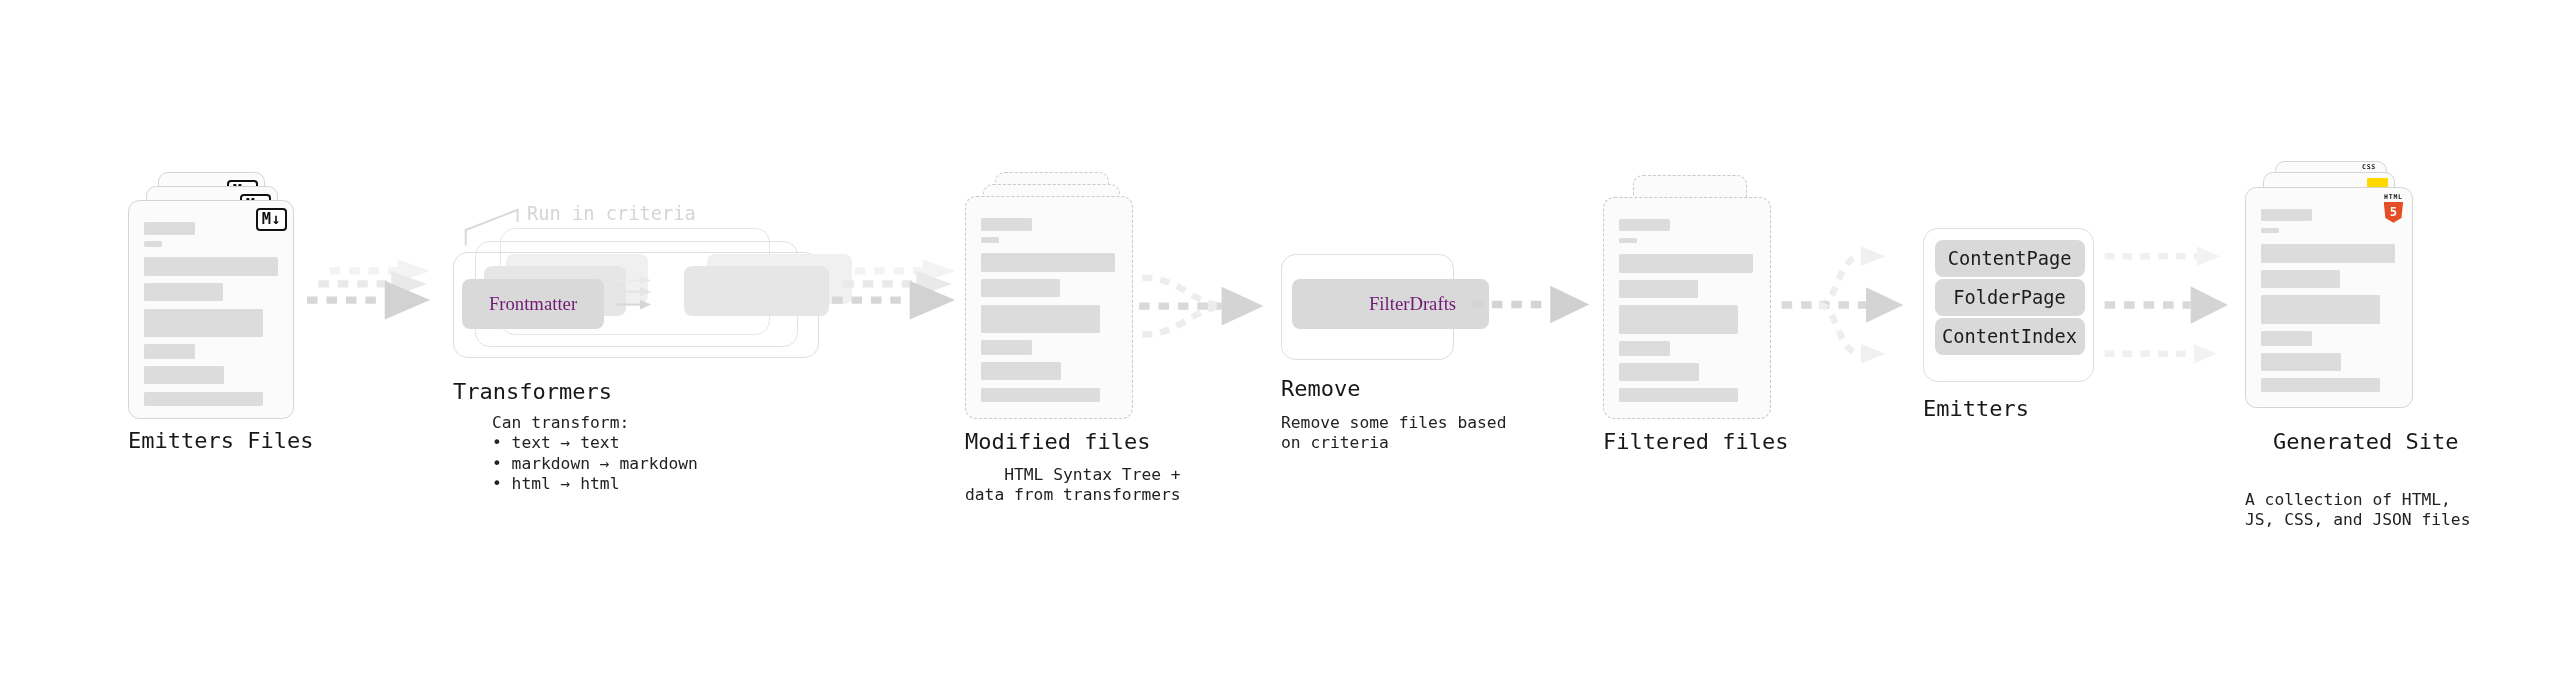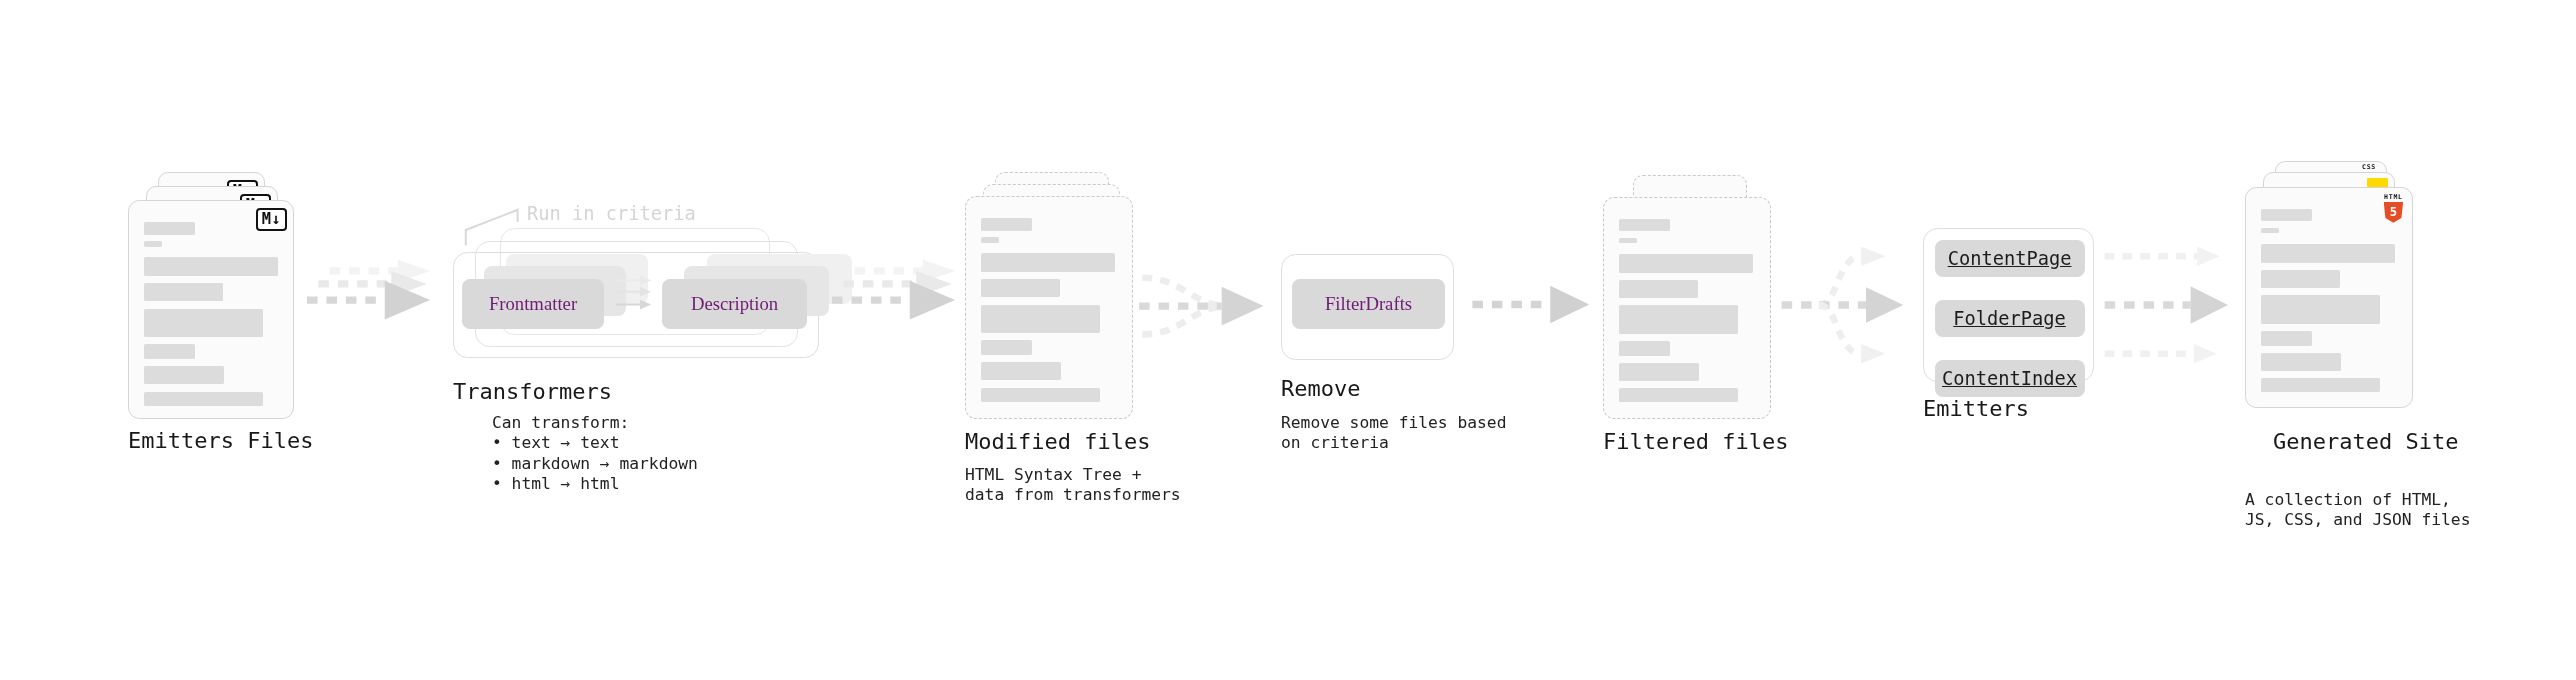--- a/index.html
+++ b/index.html
@@ -97,21 +97,20 @@
   <div class="group-box" style="left:500px;top:228px;width:270px;height:107px;border-color:#e6e6e6;"></div>
   <div class="group-box" style="left:475px;top:241px;width:323px;height:106px;border-color:#e2e2e2;"></div>
   <div class="group-box" style="left:453px;top:252px;width:366px;height:106px;"></div>
 
   <div class="chip echo2" style="left:506px;top:254px;width:142px;height:50px;"></div>
   <div class="chip echo1" style="left:484px;top:266px;width:142px;height:50px;"></div>
   <div class="chip" style="left:462px;top:279px;width:142px;height:50px;">Frontmatter</div>
 
   <div class="chip echo2" style="left:707px;top:254px;width:145px;height:50px;"></div>
   <div class="chip echo1" style="left:684px;top:266px;width:145px;height:50px;"></div>
-  <div class="chip" style="left:662px;top:279px;width:145px;height:50px;">Description</div>
 
   <svg style="left:614px;top:274px;" width="39" height="37" viewBox="0 0 48 46">
     <line x1="2" y1="8" x2="32" y2="8" stroke="#eaeaea" stroke-width="2.5"></line>
       <polygon points="32,2 46,8 32,14" fill="#eaeaea"></polygon>
     <line x1="2" y1="22" x2="32" y2="22" stroke="#e4e4e4" stroke-width="2.5"></line>
       <polygon points="32,16 46,22 32,28" fill="#e4e4e4"></polygon>
     <line x1="2" y1="38" x2="32" y2="38" stroke="#d7d7d7" stroke-width="2.5"></line>
       <polygon points="32,32 46,38 32,44" fill="#d7d7d7"></polygon>
   </svg>
 
@@ -140,32 +139,32 @@
           <div class="bar"></div>
           <div class="bar"></div>
         <div class="bar"></div>
           <div class="bar"></div>
           <div class="bar"></div>
           <div class="bar"></div>
       </div>
     </div>
   </div>
   <div class="stage-title" style="left:965px;top:429px;">Modified files</div>
-  <div class="stage-desc" style="left:965px;top:465px;">HTML Syntax Tree +
+  <div class="stage-desc" style="left:965px;top:465px;text-align:right;">HTML Syntax Tree +
 data from transformers</div>
 
   <svg style="left:1134px;top:260px;" width="138" height="93" viewBox="0 0 170 115">
     <path class="dashline" d="M 10 22 C 60 22 72 57 116 57" stroke="#ededed" stroke-width="8" stroke-dasharray="12 10"></path>
     <path class="dashline" d="M 10 92 C 60 92 72 57 116 57" stroke="#ededed" stroke-width="8" stroke-dasharray="12 10"></path>
     <line class="dashline" x1="6" y1="57" x2="108" y2="57" stroke="#d9d9d9" stroke-width="9" stroke-dasharray="13 11"></line>
     <polygon points="108,33 160,57 108,81" fill="#d4d4d4"></polygon>
   </svg>
 
   <div class="group-box" style="left:1281px;top:254px;width:173px;height:106px;"></div>
-  <div class="chip" style="left:1292px;top:279px;width:153px;height:50px;">FilterDrafts</div>
+  <div class="chip" style="left:1292px;top:279px;width:153px;height:50px;padding-left:44px;">FilterDrafts</div>
   <div class="stage-title" style="left:1281px;top:376px;">Remove</div>
   <div class="stage-desc" style="left:1281px;top:413px;">Remove some files based
 on criteria</div>
 
   <svg style="left:1469px;top:268px;" width="122" height="73" viewBox="0 0 150 90">
     <line class="dashline" x1="4" y1="45" x2="100" y2="45" stroke="#d4d4d4" stroke-width="9" stroke-dasharray="13 11"></line>
     <polygon points="100,22 148,45 100,68" fill="#d0d0d0"></polygon>
   </svg>
 
   <div class="abs" style="left:1603px;top:175px;width:195px;height:252px;">
@@ -189,21 +188,21 @@
     <line class="dashline" x1="2" y1="75" x2="48" y2="75" stroke="#d9d9d9" stroke-width="9" stroke-dasharray="13 11"></line>
     <path class="dashline" d="M 48 75 C 72 75 70 15 100 15" stroke="#eeeeee" stroke-width="8" stroke-dasharray="11 10"></path>
     <polygon points="100,3 130,15 100,27" fill="#f0f0f0"></polygon>
     <line class="dashline" x1="48" y1="75" x2="106" y2="75" stroke="#d9d9d9" stroke-width="9" stroke-dasharray="13 11"></line>
     <polygon points="106,53 152,75 106,97" fill="#d4d4d4"></polygon>
     <path class="dashline" d="M 48 75 C 72 75 70 135 100 135" stroke="#eeeeee" stroke-width="8" stroke-dasharray="11 10"></path>
     <polygon points="100,123 130,135 100,147" fill="#f0f0f0"></polygon>
   </svg>
 
   <div class="group-box" style="left:1923px;top:228px;width:171px;height:154px;">
-    <div style="position:absolute;left:10.6px;top:10.6px;width:150px;display:flex;flex-direction:column;gap:23px;text-decoration:underline;">
+    <div style="position:absolute;left:10.6px;top:10.6px;width:150px;display:flex;flex-direction:column;gap:2px;">
       <div class="emit-chip">ContentPage</div>
       <div class="emit-chip">FolderPage</div>
       <div class="emit-chip">ContentIndex</div>
     </div>
   </div>
   <div class="stage-title" style="left:1923px;top:396px;">Emitters</div>
 
   <svg style="left:2103px;top:244px;" width="142" height="122" viewBox="0 0 175 150">
     <line class="dashline" x1="2" y1="15" x2="116" y2="15" stroke="#f0f0f0" stroke-width="8" stroke-dasharray="12 10"></line>
     <polygon points="116,3 144,15 116,27" fill="#f2f2f2"></polygon>

